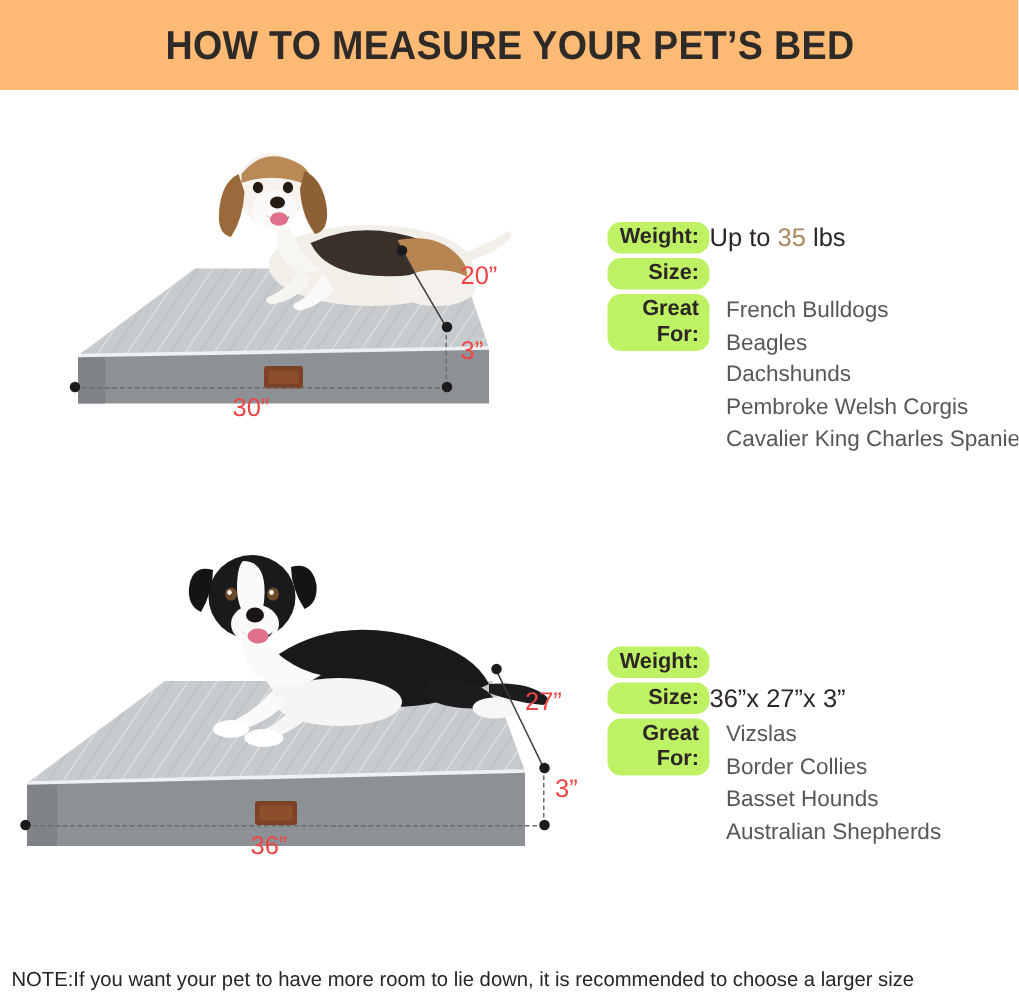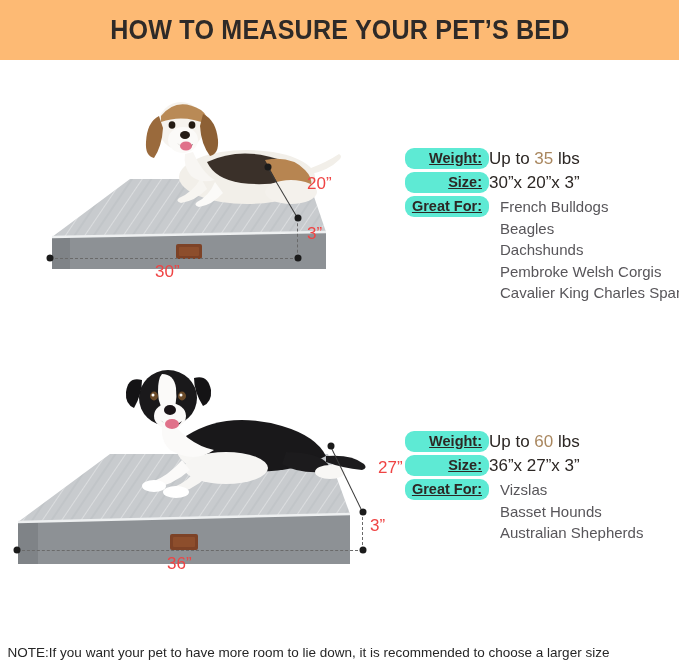--- a/index.html
+++ b/index.html
@@ -40,25 +40,24 @@
   .dim-line.dashed { border-top:1px dashed #6a6a6a; }
   .dim-label {
     position:absolute; font-size:17px; color:#ef4444;
     font-family:"Liberation Sans", sans-serif; white-space:nowrap; z-index:7;
   }
 
   
   .spec { position:absolute; }
   .spec-row { display:flex; align-items:flex-start; margin-bottom:3px; }
   .chip {
-    width:84px; background:#5eead4; border-radius:9px;
+    width:68px; background:#bef264; border-radius:9px;
     font-size:14.5px; font-weight:bold; color:#2c2724;
     text-align:right; padding:2px 7px 2px 4px; line-height:17px;
     flex:0 0 auto;
-    text-decoration:underline;
   }
   .spec-val {
     font-size:17px; color:#2c2724; line-height:21px;
     white-space:nowrap;
   }
   .accent { color:#a9875f; }
   .breeds { padding-left:11px; }
   .breed {
     font-size:15px; color:#58565a; line-height:21.5px; white-space:nowrap;
   }
@@ -148,21 +147,20 @@
 
   <div class="spec" style="left:405px; top:86px;">
     <div class="spec-row">
       <div class="chip">Weight:</div>
       <div class="spec-val">
         <span>Up to </span><span class="accent">35</span><span> lbs</span>
       </div>
     </div>
     <div class="spec-row">
       <div class="chip">Size:</div>
-      <div class="spec-val">30”x 20”x 3”</div>
     </div>
     <div class="spec-row">
       <div class="chip">Great For:</div>
       <div class="breeds">
         <div class="breed">French Bulldogs</div>
         <div class="breed">Beagles</div>
         <div class="breed">Dachshunds</div>
         <div class="breed">Pembroke Welsh Corgis</div>
         <div class="breed">Cavalier King Charles Spaniels</div>
       </div>
@@ -227,45 +225,43 @@
       <ellipse cx="80" cy="50" rx="6" ry="5" fill="#1a1418"></ellipse>
 
       <path d="M70,60 q12,10 22,1 q-6,11 -22,-1 Z" fill="#231b1f"></path>
       <ellipse cx="82" cy="64" rx="7" ry="5" fill="#e0718a"></ellipse>
     </svg>
   </div>
 
   <div class="dim-dot" style="left:331px; top:94px;"></div>
   <div class="dim-dot" style="left:363px; top:160px;"></div>
   <div class="dim-line" style="left:331px; top:94px; width:73px; transform:rotate(64.1deg);"></div>
-  <div class="dim-label" style="left:350px; top:106px;margin-left:28px;">27”</div>
+  <div class="dim-label" style="left:350px; top:106px;">27”</div>
 
   <div class="dim-dot" style="left:363px; top:198px;"></div>
   <div class="dim-line dashed" style="left:363px; top:160px; width:38px; transform:rotate(90deg);"></div>
   <div class="dim-label" style="left:370px; top:164px;">3”</div>
 
   <div class="dim-dot" style="left:17px; top:198px;"></div>
   <div class="dim-line dashed" style="left:17px; top:198px; width:346px;"></div>
   <div class="dim-label" style="left:167px; top:202px;">36”</div>
 
   <div class="spec" style="left:405px; top:79px;">
     <div class="spec-row">
       <div class="chip">Weight:</div>
-      <div class="spec-val">
-        <span>Up to </span><span class="accent">60</span><span> lbs</span>
-      </div>
     </div>
     <div class="spec-row">
       <div class="chip">Size:</div>
       <div class="spec-val">36”x 27”x 3”</div>
     </div>
     <div class="spec-row">
       <div class="chip">Great For:</div>
       <div class="breeds">
         <div class="breed">Vizslas</div>
+        <div class="breed">Border Collies</div>
         <div class="breed">Basset Hounds</div>
         <div class="breed">Australian Shepherds</div>
       </div>
     </div>
   </div>
 </div>
 
 <div class="note">NOTE:If you want your pet to have more room to lie down, it is recommended to choose a larger size</div>
 
 </body></html>

